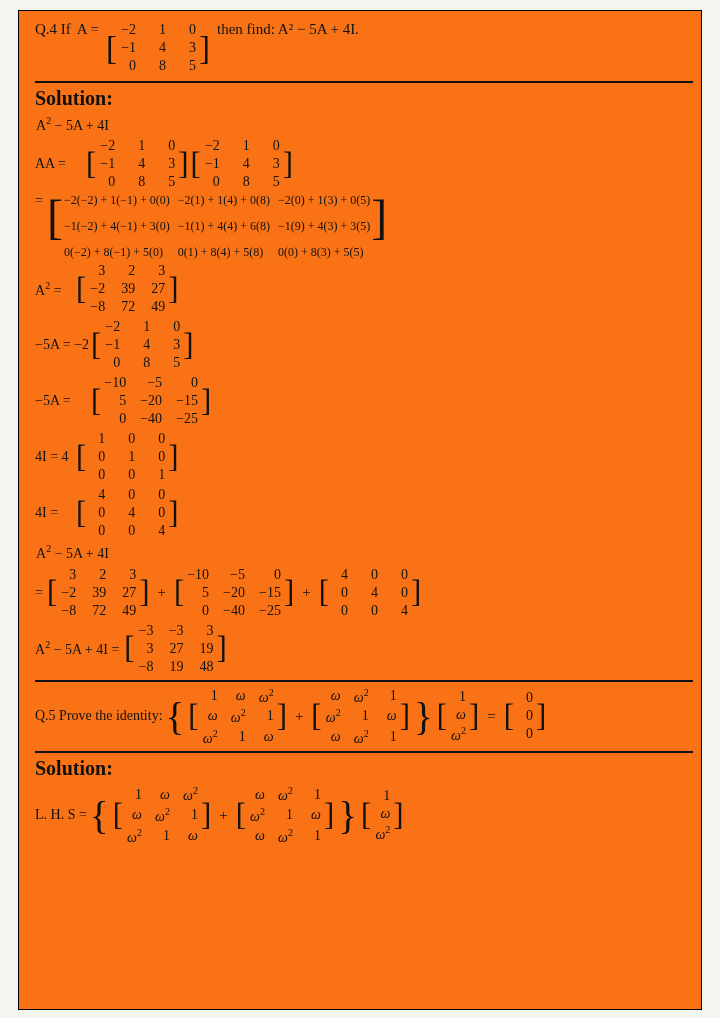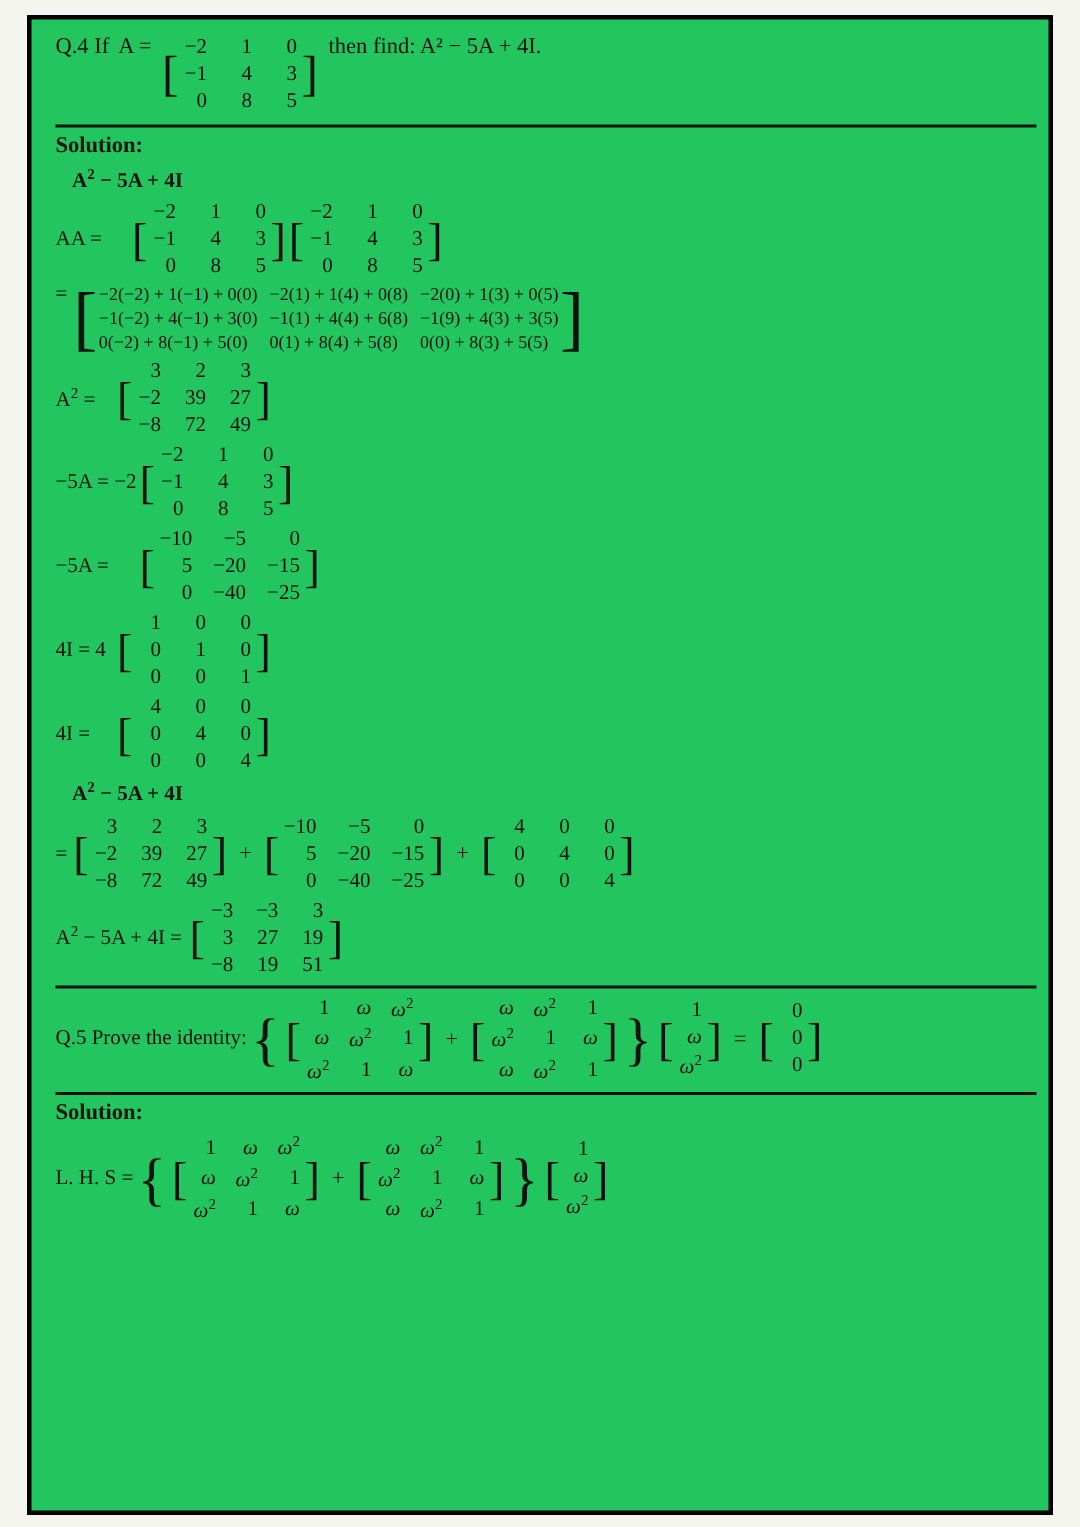--- a/index.html
+++ b/index.html
@@ -6,52 +6,51 @@
     body {
       background: #f5f5f0;
       font-family: 'Times New Roman', Times, serif;
       font-size: 15px;
       color: #111;
       width: 720px;
       min-height: 1018px;
       padding: 10px 18px;
     }
     .page {
-      background: #22c55e;
+      background: #f97316;
       min-height: 1000px;
       padding: 10px 8px 16px 16px;
-      border: 3px solid #000000;
+      border: 1px solid #000000;
     }
     .question-header {
       font-size: 15px;
       margin-bottom: 6px;
       display: flex;
       align-items: flex-start;
       gap: 6px;
       flex-wrap: wrap;
     }
     .section-divider {
       border: none;
       border-top: 2px solid #111;
       margin: 4px 0;
     }
     .solution-label {
       font-weight: bold;
-      font-size: 15px;
+      font-size: 20px;
       margin: 4px 0 4px 0;
     }
     .math-line {
-      margin: 2px 11px;
+      margin: 2px 1px;
       display: flex;
       align-items: flex-end;
       flex-wrap: wrap;
       gap: 2px;
       font-size: 14px;
       line-height: 1.4;
-      font-weight: bold;
     }
     .matrix-wrap {
       display: inline-flex;
       align-items: center;
       position: relative;
       margin: 0 1px;
     }
     .matrix-bracket-left, .matrix-bracket-right {
       font-size: 2.2em;
       line-height: 1;
@@ -160,21 +159,21 @@
           <span class="matrix-cell">8</span>
           <span class="matrix-cell">5</span>
       </span>
       <span class="matrix-bracket-right">]</span>
     </span>
   </div>
 
   <div style="display:flex; align-items:flex-start; margin: 2px 0;">
     <span style="font-size:14px; margin-right:4px;">=</span>
     <span class="matrix-bracket-left" style="font-size:3.2em; line-height:1;">[</span>
-    <div style="display:grid; grid-template-columns: repeat(3, auto); gap: 1px 8px; font-size:12px; align-items:center;">
+    <div style="display:grid; grid-template-columns: repeat(3, auto); gap: 11px 8px; font-size:12px; align-items:center;">
       <span>−2(−2) + 1(−1) + 0(0)</span>
         <span>−2(1) + 1(4) + 0(8)</span>
         <span>−2(0) + 1(3) + 0(5)</span>
       <span>−1(−2) + 4(−1) + 3(0)</span>
         <span>−1(1) + 4(4) + 6(8)</span>
         <span>−1(9) + 4(3) + 3(5)</span>
       <span>0(−2) + 8(−1) + 5(0)</span>
         <span>0(1) + 8(4) + 5(8)</span>
         <span>0(0) + 8(3) + 5(5)</span>
     </div>
@@ -337,21 +336,21 @@
       <span class="matrix-bracket-left">[</span>
       <span class="matrix-grid matrix-3x3">
         <span class="matrix-cell">−3</span>
           <span class="matrix-cell">−3</span>
           <span class="matrix-cell">3</span>
         <span class="matrix-cell">3</span>
           <span class="matrix-cell">27</span>
           <span class="matrix-cell">19</span>
         <span class="matrix-cell">−8</span>
           <span class="matrix-cell">19</span>
-          <span class="matrix-cell">51</span>
+          <span class="matrix-cell">48</span>
       </span>
       <span class="matrix-bracket-right">]</span>
     </span>
   </div>
 
   <hr class="section-divider">
 
   <div style="display:flex; align-items:center; flex-wrap:nowrap; gap:3px; margin:4px 0; font-size:14px;">
     <span>Q.5 Prove the identity:</span>
 

